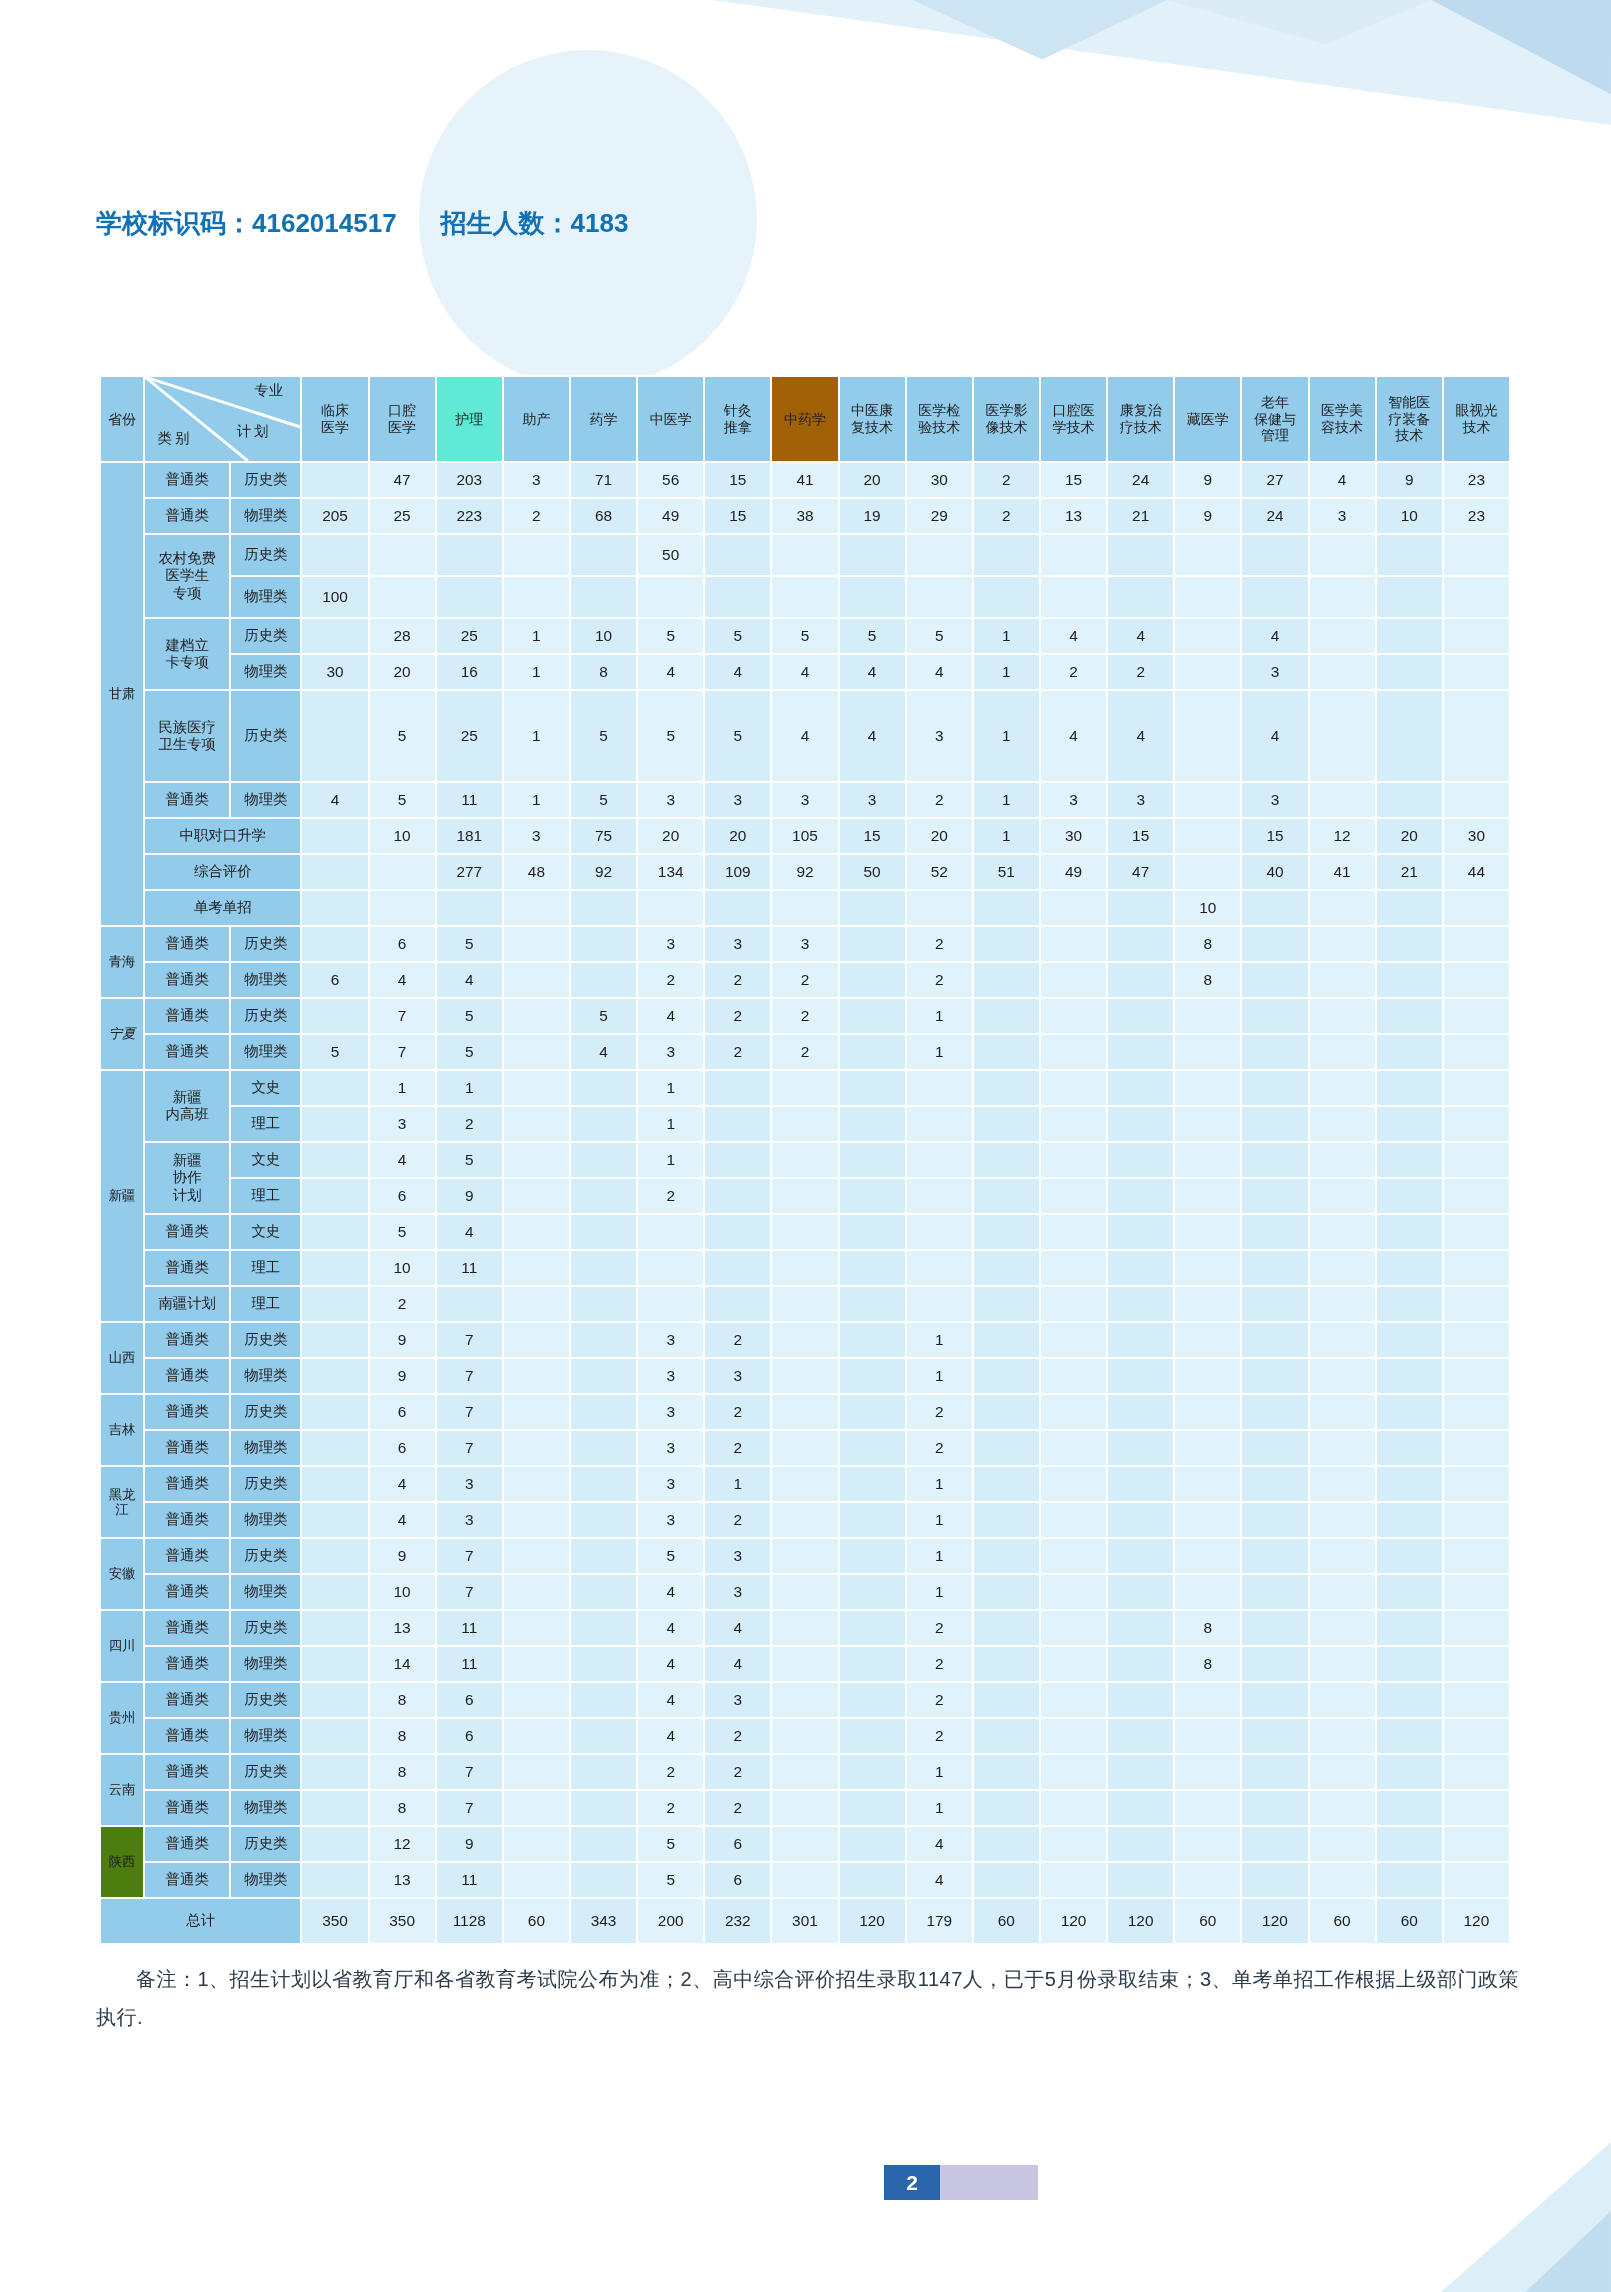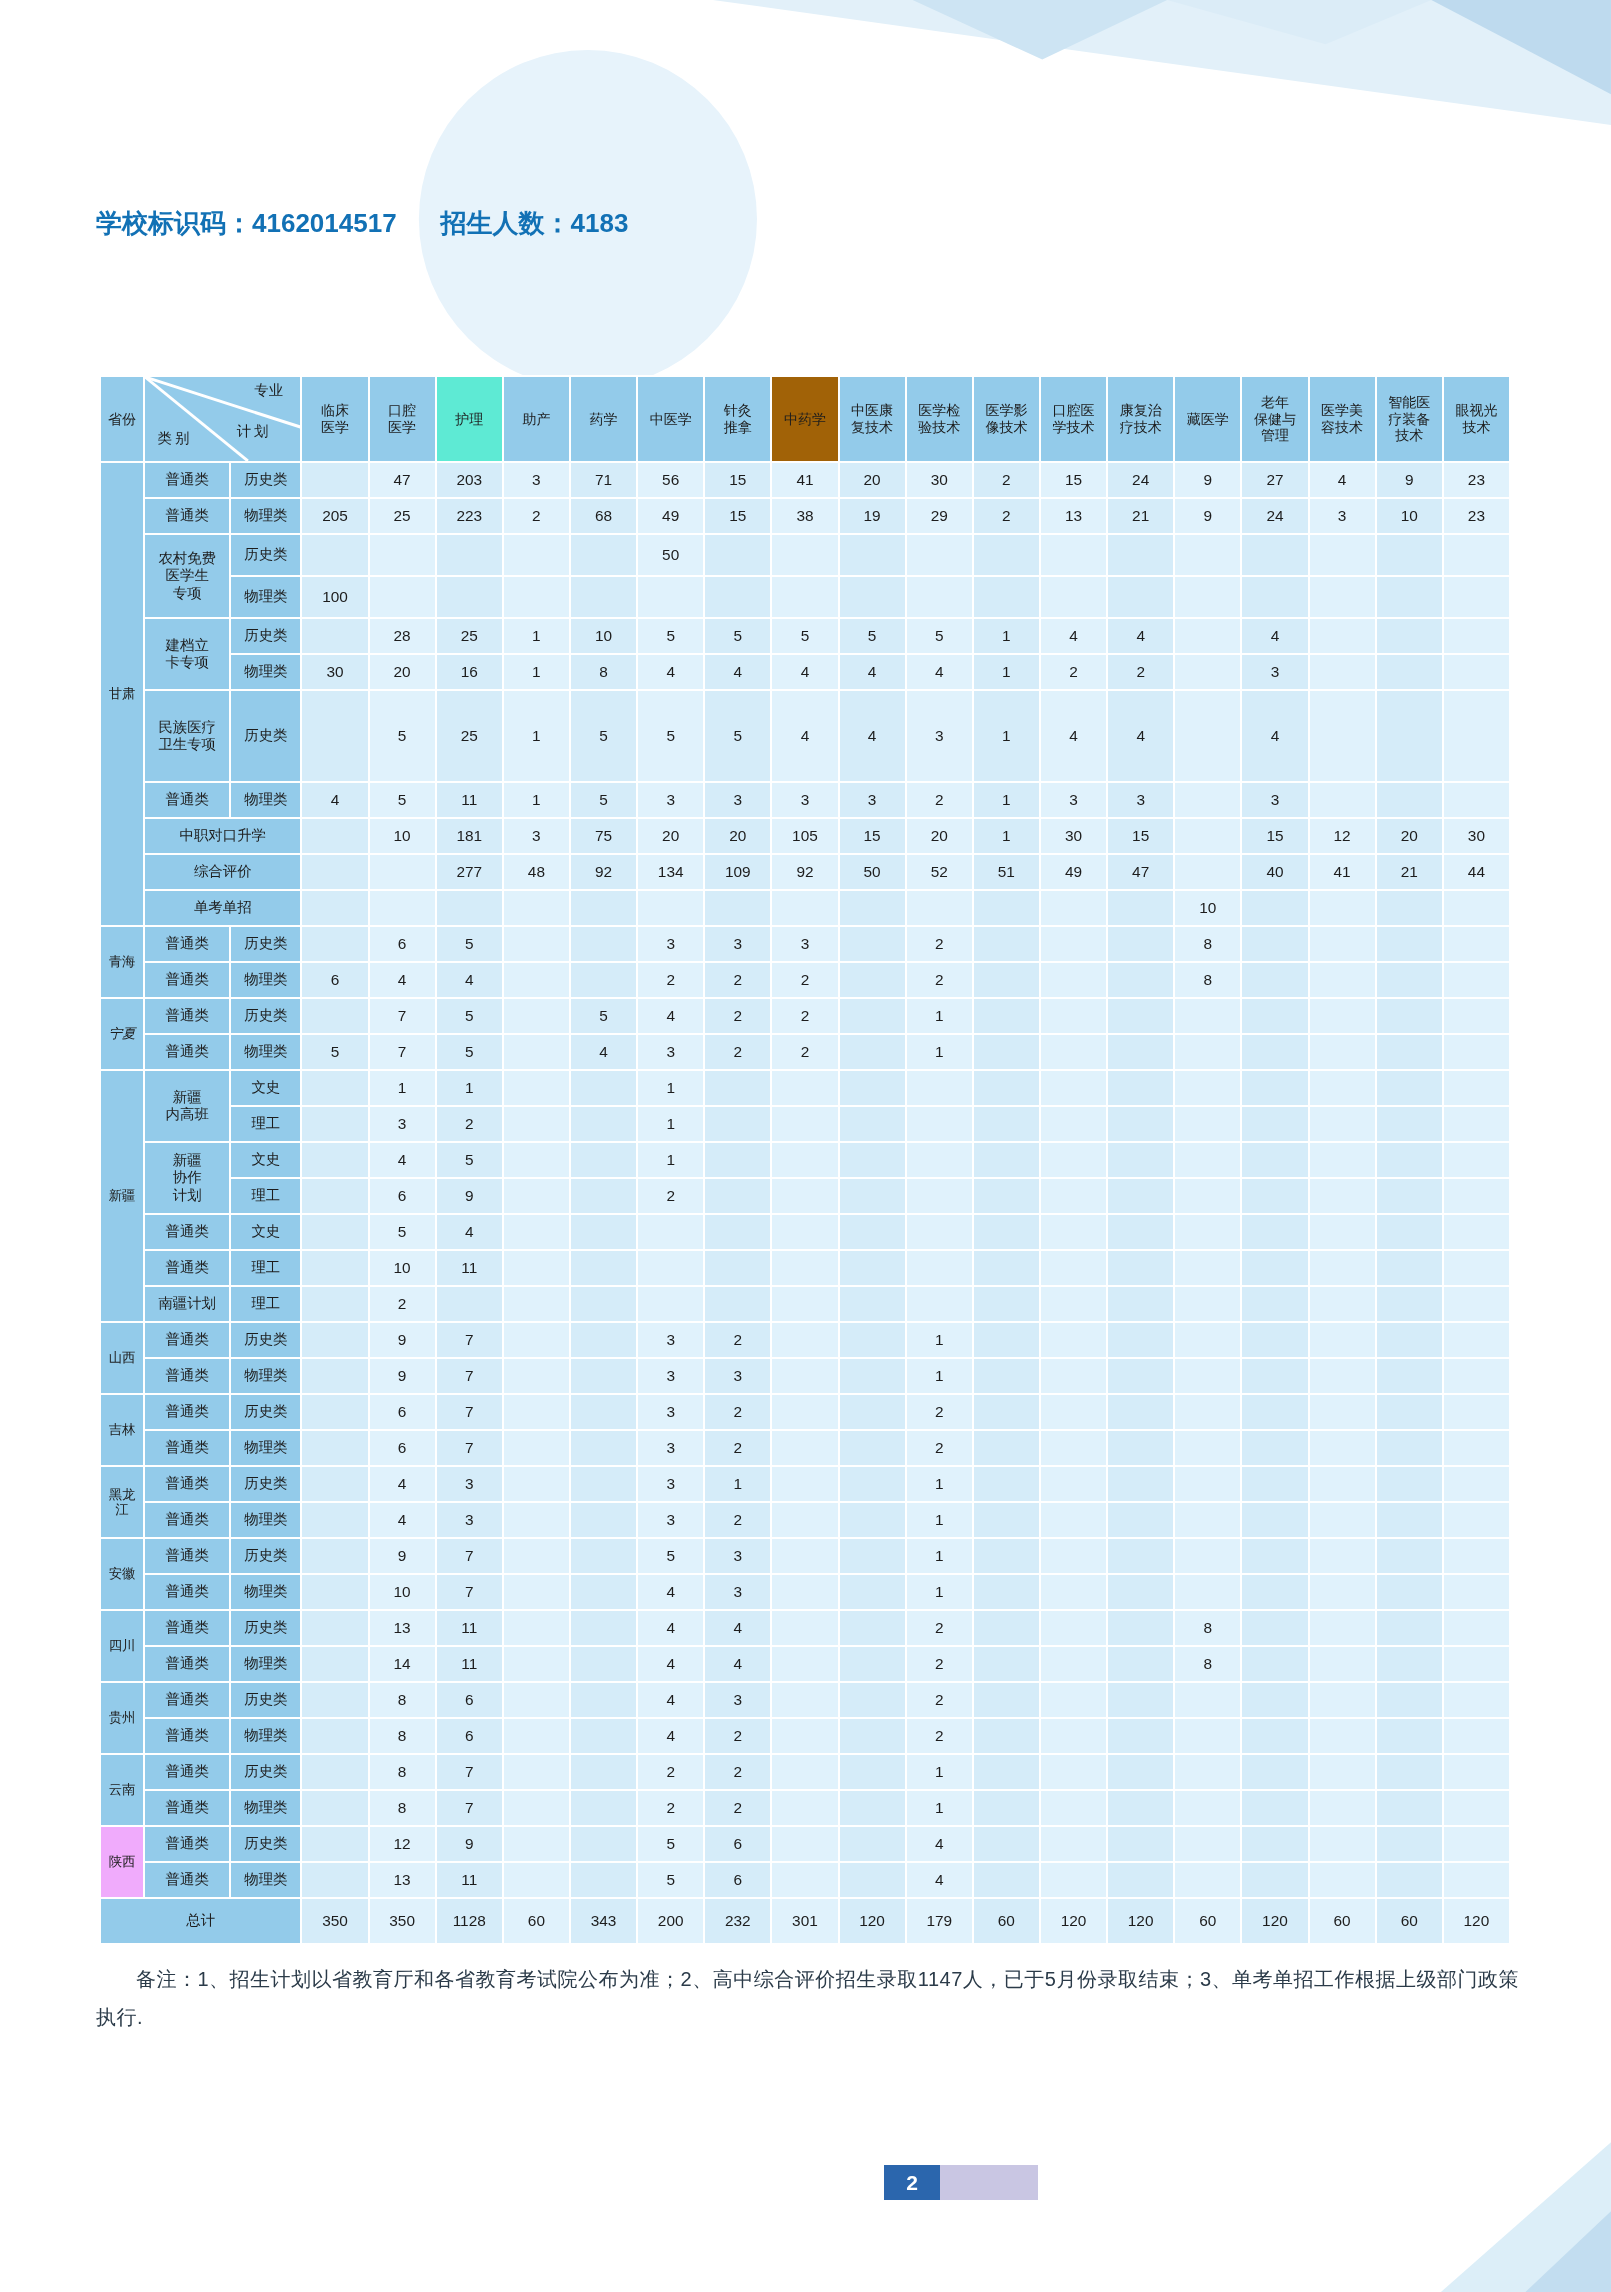--- a/index.html
+++ b/index.html
@@ -917,21 +917,21 @@
           <td class="vl a" style="background: rgb(213, 236, 249);"></td>
           <td class="vl b" style="background: rgb(224, 242, 252);"></td>
           <td class="vl a" style="background: rgb(213, 236, 249);"></td>
           <td class="vl b" style="background: rgb(224, 242, 252);"></td>
           <td class="vl a" style="background: rgb(213, 236, 249);"></td>
           <td class="vl b" style="background: rgb(224, 242, 252);"></td>
           <td class="vl a" style="background: rgb(213, 236, 249);"></td>
           <td class="vl b" style="background: rgb(224, 242, 252);"></td>
         </tr>
         <tr class="">
-          <th class="pv" rowspan="2" style="background: #f0abfc;">陕西</th>
+          <th class="pv" rowspan="2" style="background: #4d7c0f;">陕西</th>
           <th class="lb" style="background: rgb(147, 203, 234);">普通类</th>
           <th class="lb" style="background: rgb(147, 203, 234);">历史类</th>
           <td class="vl a" style="background: rgb(213, 236, 249);"></td>
           <td class="vl b" style="background: rgb(224, 242, 252);">12</td>
           <td class="vl a" style="background: rgb(213, 236, 249);">9</td>
           <td class="vl b" style="background: rgb(224, 242, 252);"></td>
           <td class="vl a" style="background: rgb(213, 236, 249);"></td>
           <td class="vl b" style="background: rgb(224, 242, 252);">5</td>
           <td class="vl a" style="background: rgb(213, 236, 249);">6</td>
           <td class="vl b" style="background: rgb(224, 242, 252);"></td>

